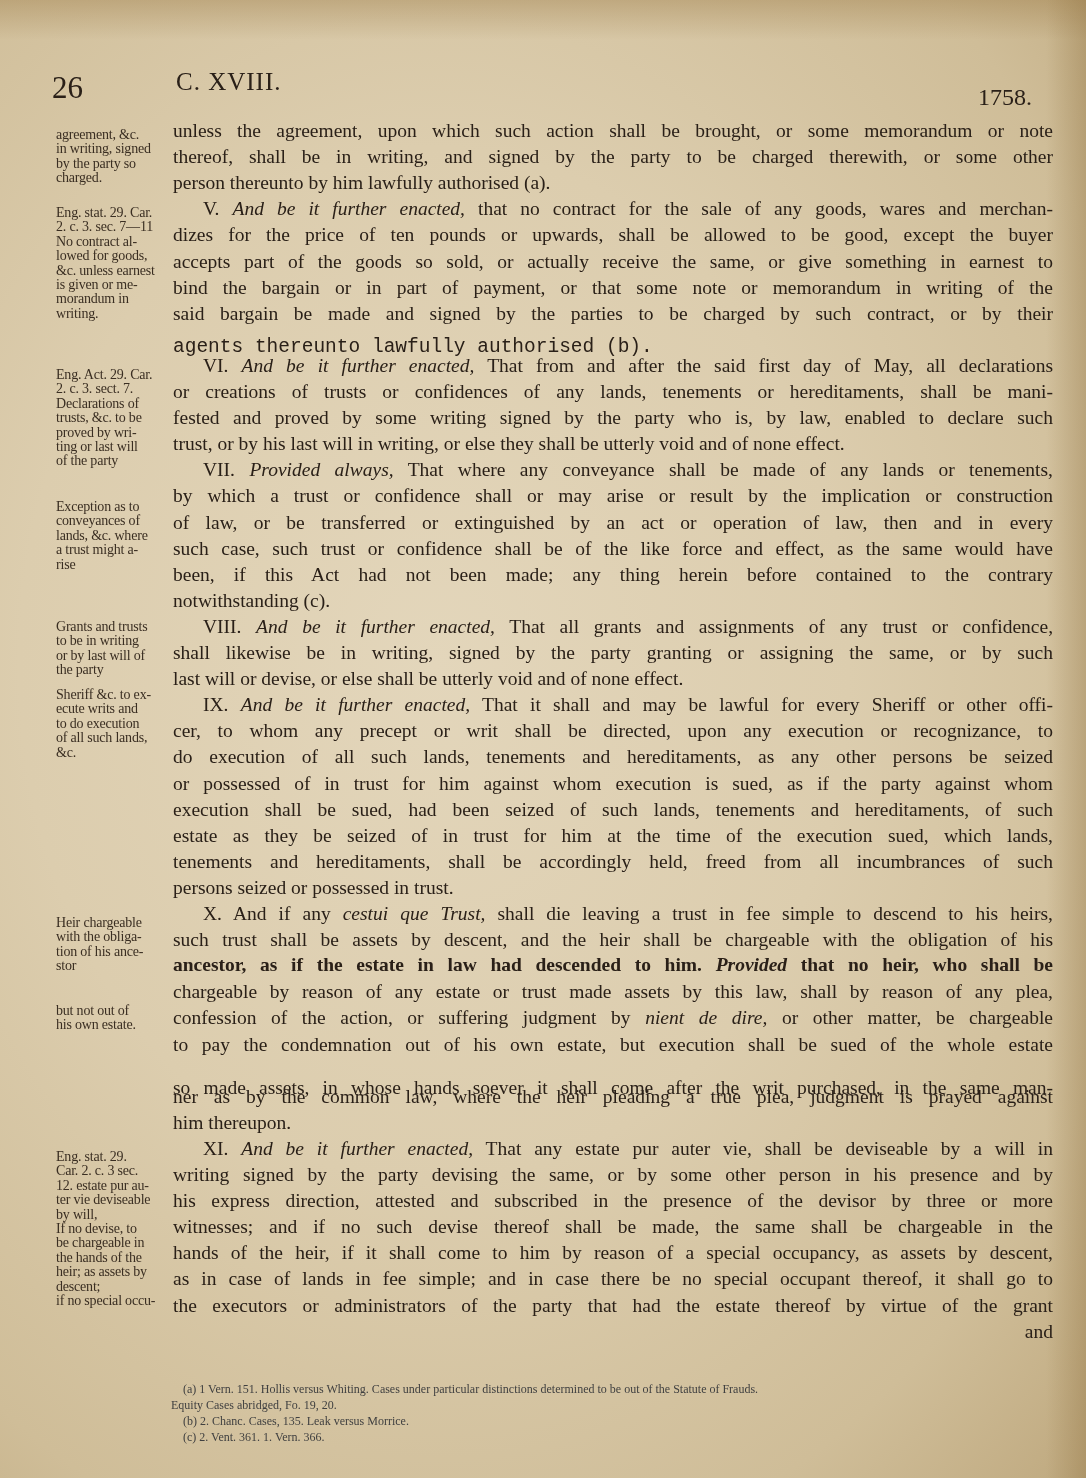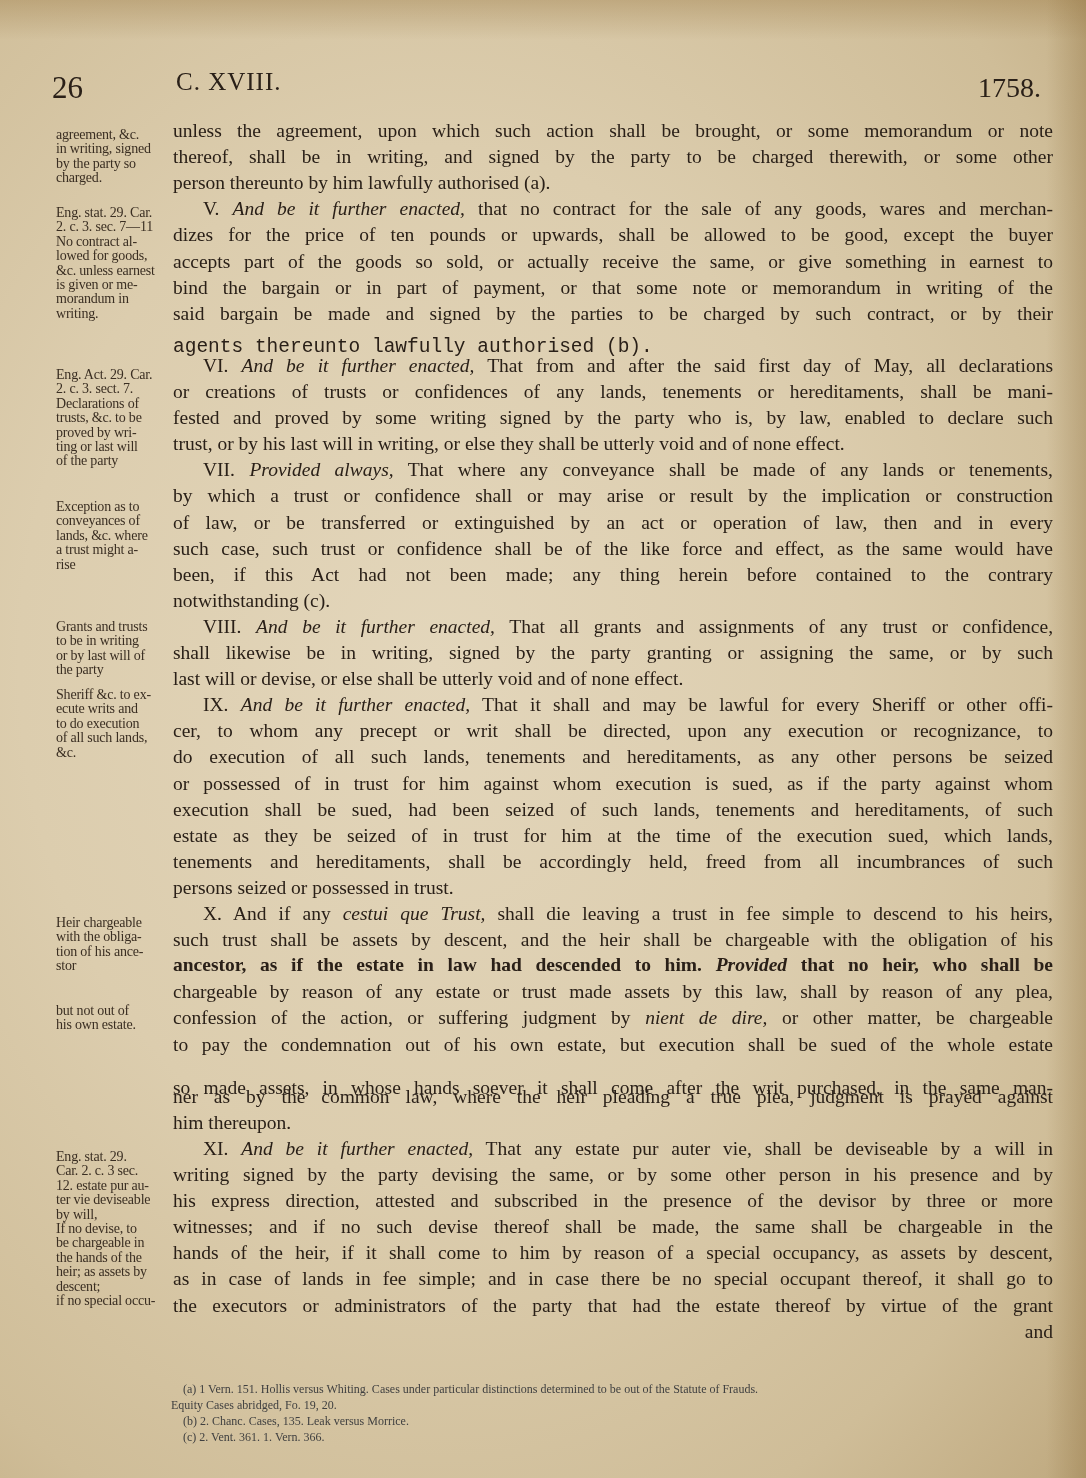--- a/index.html
+++ b/index.html
@@ -17,21 +17,21 @@
   }
   .edge-top {
     position:absolute; left:0; top:0; width:1086px; height:40px;
     background: linear-gradient(180deg, rgba(150,115,60,0.35) 0%, rgba(150,115,60,0) 100%);
   }
   .header { position:absolute; top:66px; left:0; width:1086px; height:40px; }
   .header .pg { position:absolute; left:52px; top:4px; font-size:31px; }
   .header .ch { position:absolute; left:176px; top:2px; font-size:25px; letter-spacing:1px; }
   .header .title { position:absolute; left:393px; top:2px; font-size:33px; }
   .header .title .sc { font-variant:small-caps; }
-  .header .yr { position:absolute; left:978px; top:6px; font-size:28px; }
+  .header .yr { position:absolute; left:978px; top:18px; font-size:24px; }
 
   .margin-notes { position:absolute; left:56px; top:128px; width:108px; }
   .mnote {
     position:absolute; left:0; width:106px;
     font-size:14px; line-height:14.4px; color:#3a2e22;
     text-align:justify; letter-spacing:-0.2px;
   }
 
   .body { position:absolute; left:173px; top:118px; width:880px; }
   .line {

